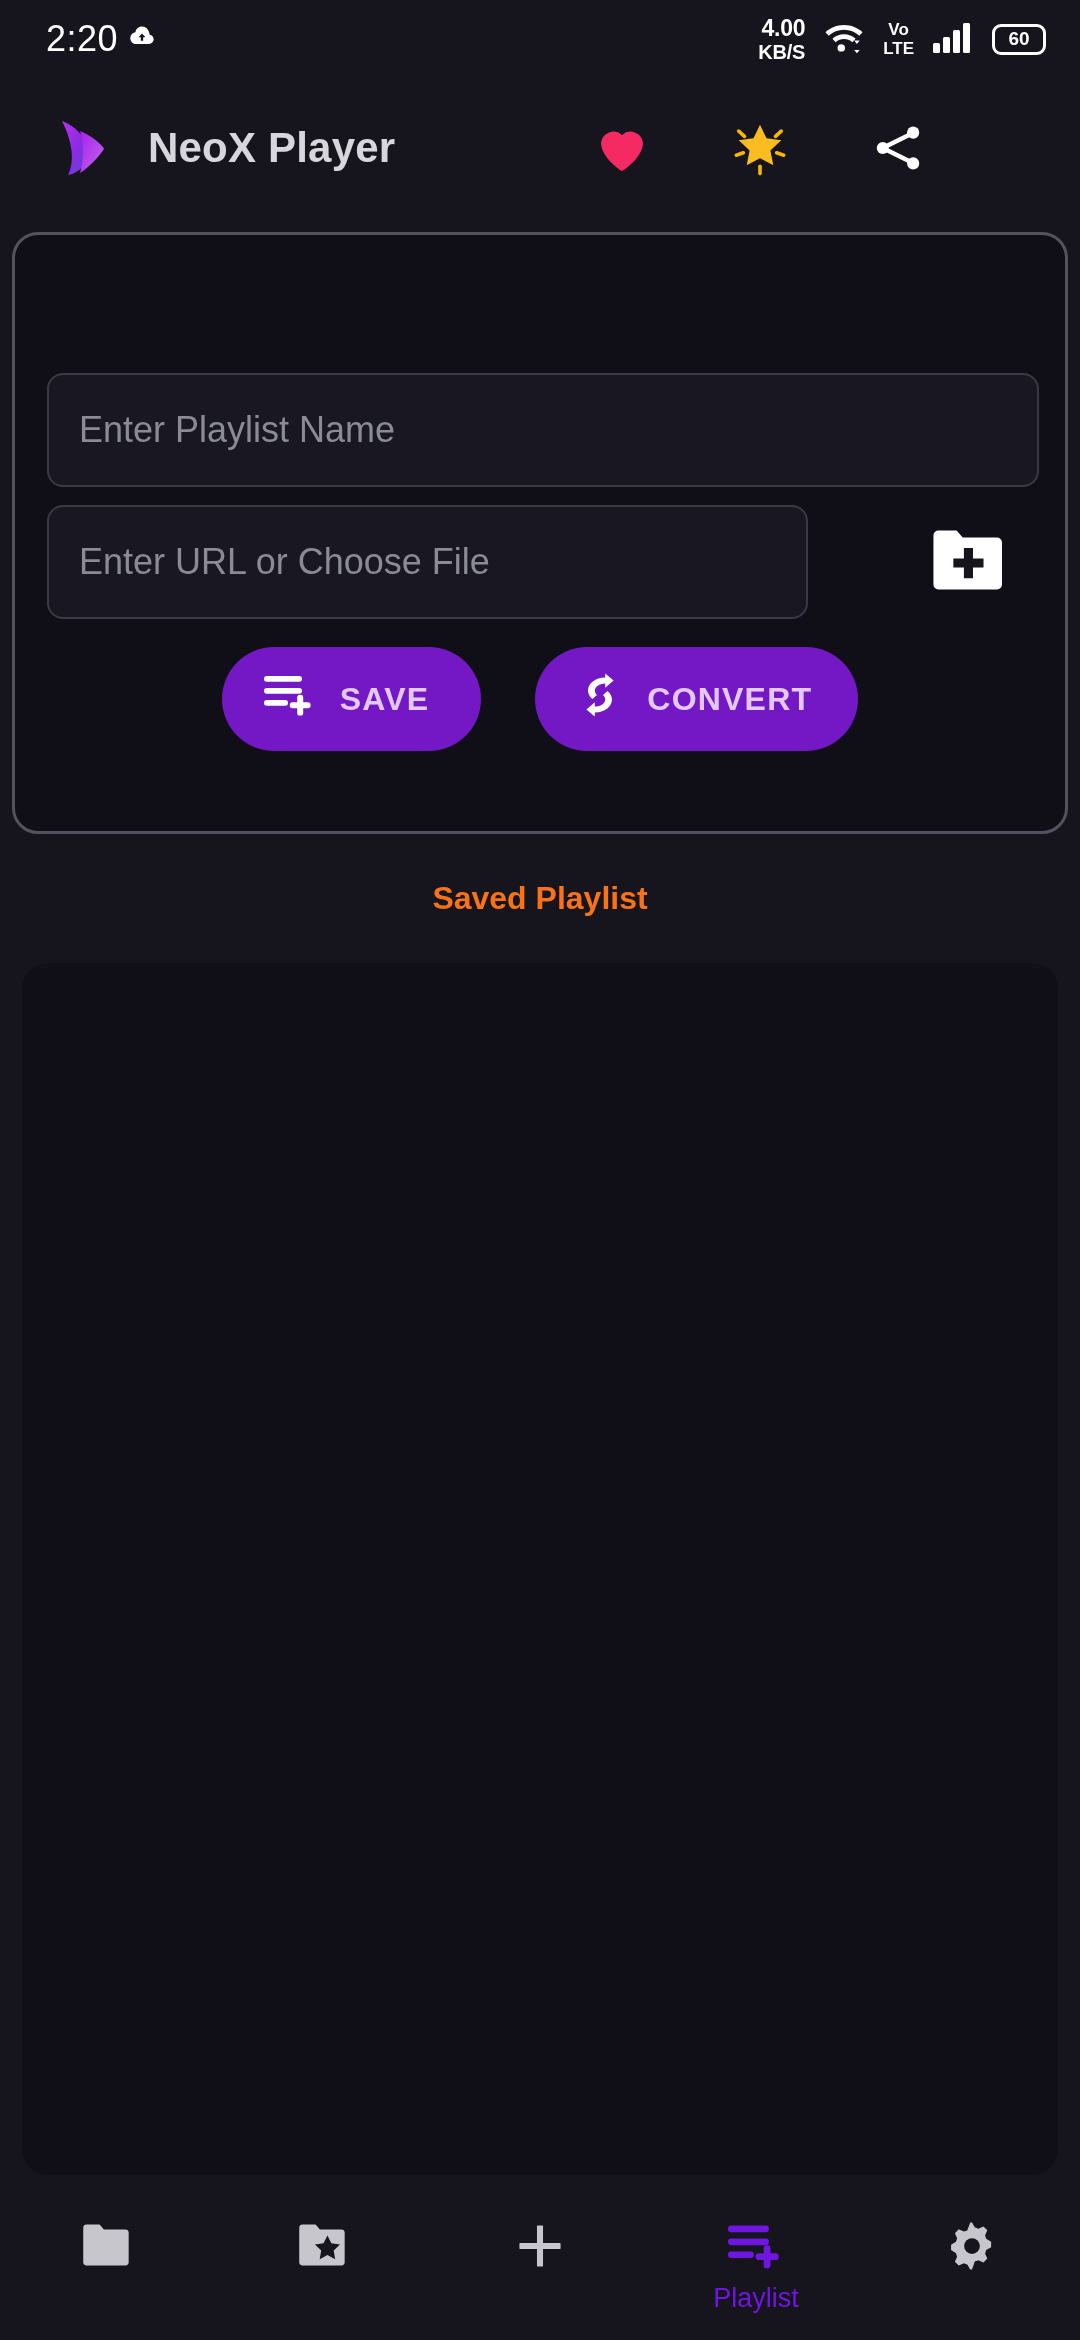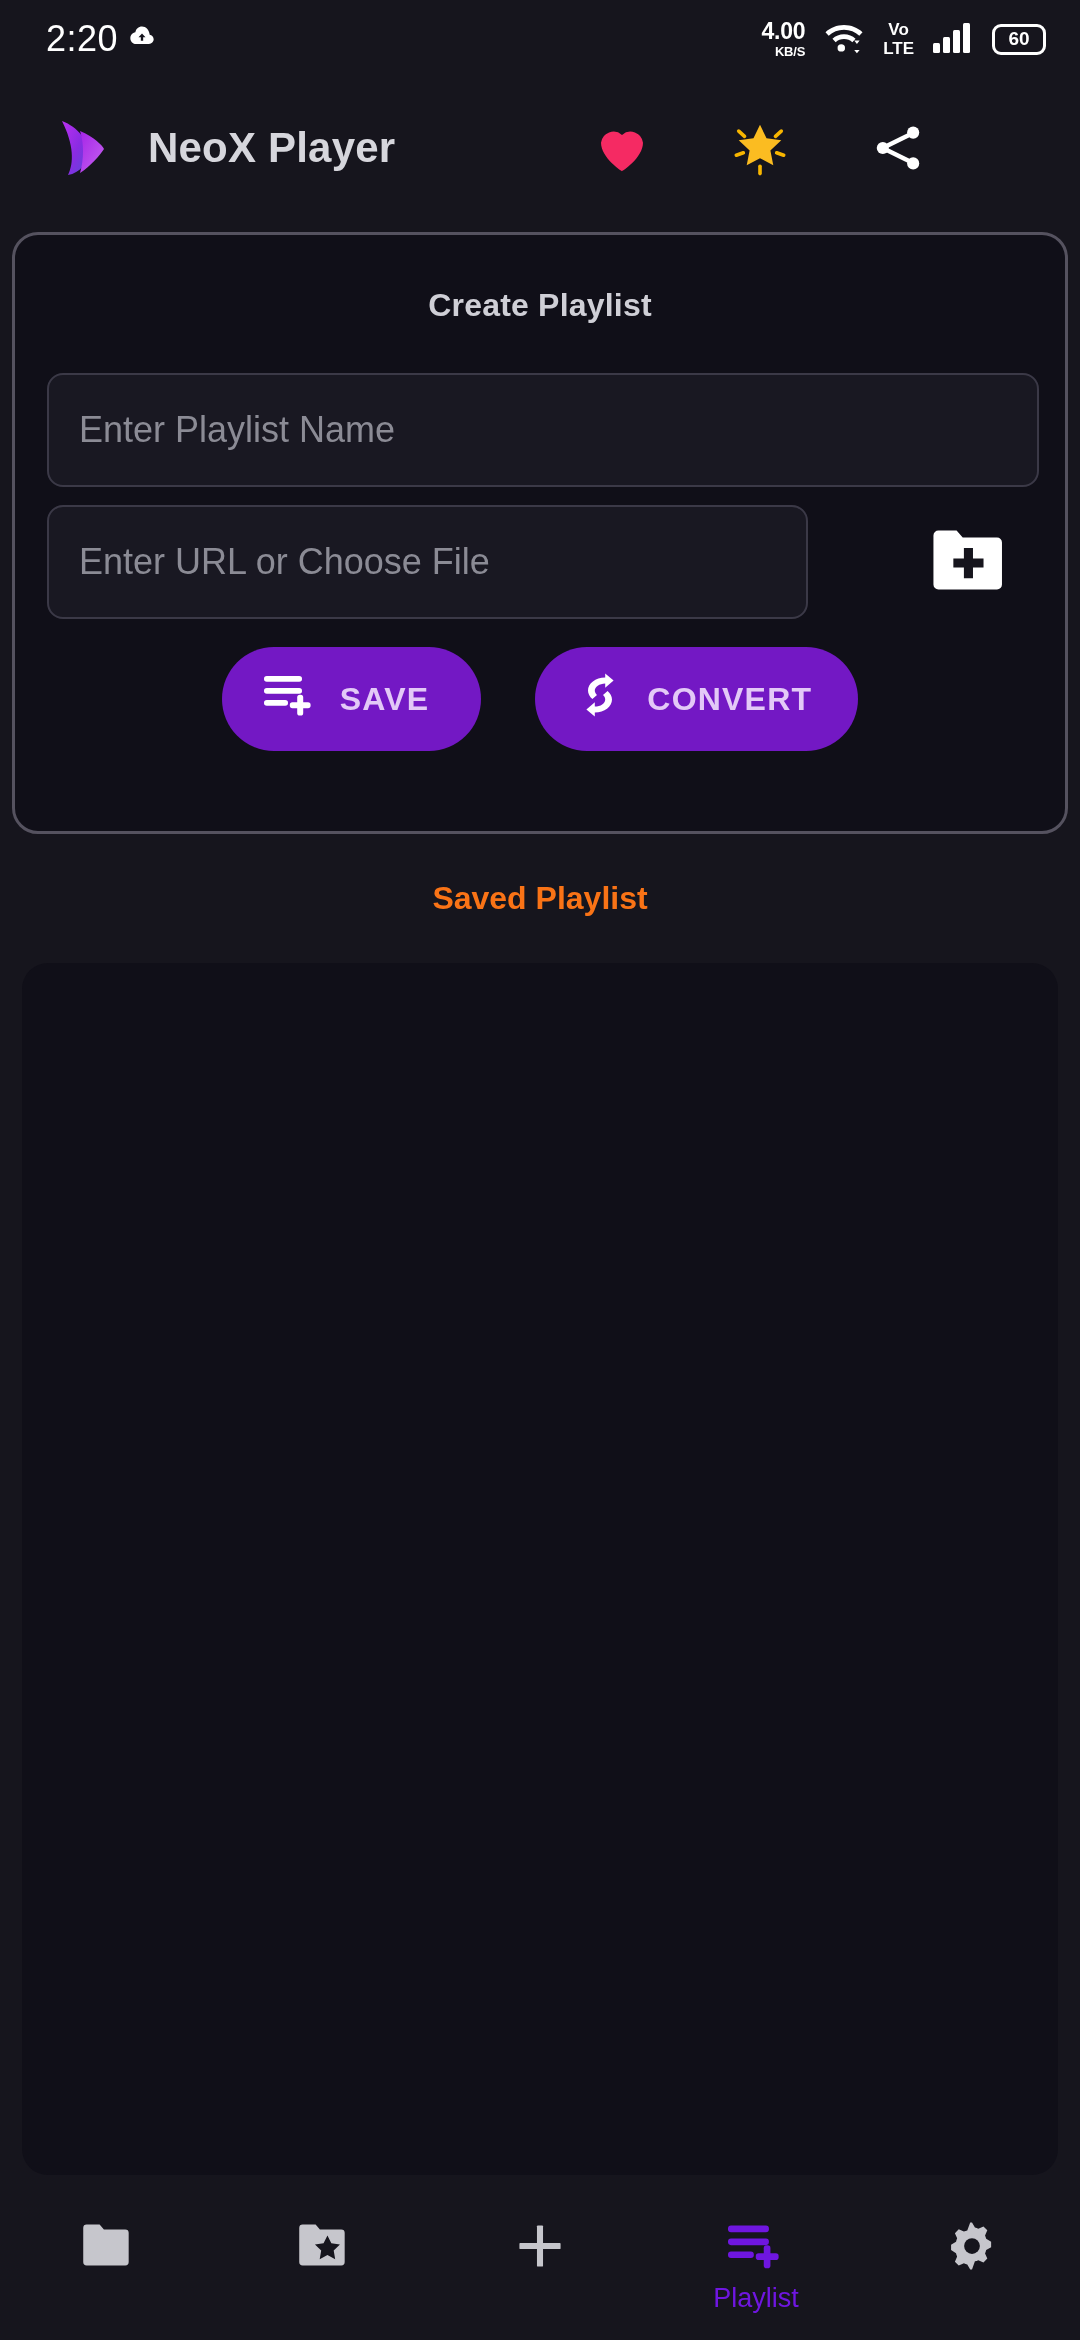--- a/index.html
+++ b/index.html
@@ -15,21 +15,21 @@
   #statusbar{
     position:absolute; top:0; left:0; width:1080px; height:78px;
     display:flex; align-items:center; justify-content:space-between;
     padding:0 34px 0 46px; color:#fff;
   }
   .sb-left{ display:flex; align-items:center; gap:10px; }
   .sb-clock{ font-size:36px; font-weight:400; letter-spacing:.5px; color:#ffffff; }
   .sb-right{ display:flex; align-items:center; gap:18px; }
   .netspeed{ display:flex; flex-direction:column; align-items:flex-end; line-height:1; }
   .netspeed .n1{ font-size:23px; font-weight:700; letter-spacing:-.3px;}
-  .netspeed .n2{ font-size:13px; font-weight:700; margin-top:2px; letter-spacing:-.2px;}
+  .netspeed .n2{ font-size:20px; font-weight:700; margin-top:2px; letter-spacing:-.2px;}
   .volte{ display:flex; flex-direction:column; align-items:center; line-height:1;}
   .volte span{ font-size:17px; font-weight:700; }
   .volte .v2{ margin-top:2px; }
   .batt{
     width:54px; height:31px; border:3px solid #fff; border-radius:9px;
     display:flex; align-items:center; justify-content:center;
     font-size:19px; font-weight:700; color:#fff;
   }
 
   
@@ -189,21 +189,20 @@
           <circle cx="5.5" cy="12" r="2.6" fill="#ffffff" stroke="none"></circle>
           <circle cx="18.5" cy="18.6" r="2.6" fill="#ffffff" stroke="none"></circle>
           <line x1="7.8" y1="10.8" x2="16.3" y2="6.6"></line>
           <line x1="7.8" y1="13.2" x2="16.3" y2="17.4"></line>
         </svg>
       </span>
     </div>
   </div>
 
   <div id="card">
-    <div id="cardtitle">Create Playlist</div>
 
     <div id="f-name" class="field">
       <span class="ph">Enter Playlist Name</span>
     </div>
 
     <div id="f-url" class="field">
       <span class="ph">Enter URL or Choose File</span>
     </div>
 
     <div id="folderbtn">

